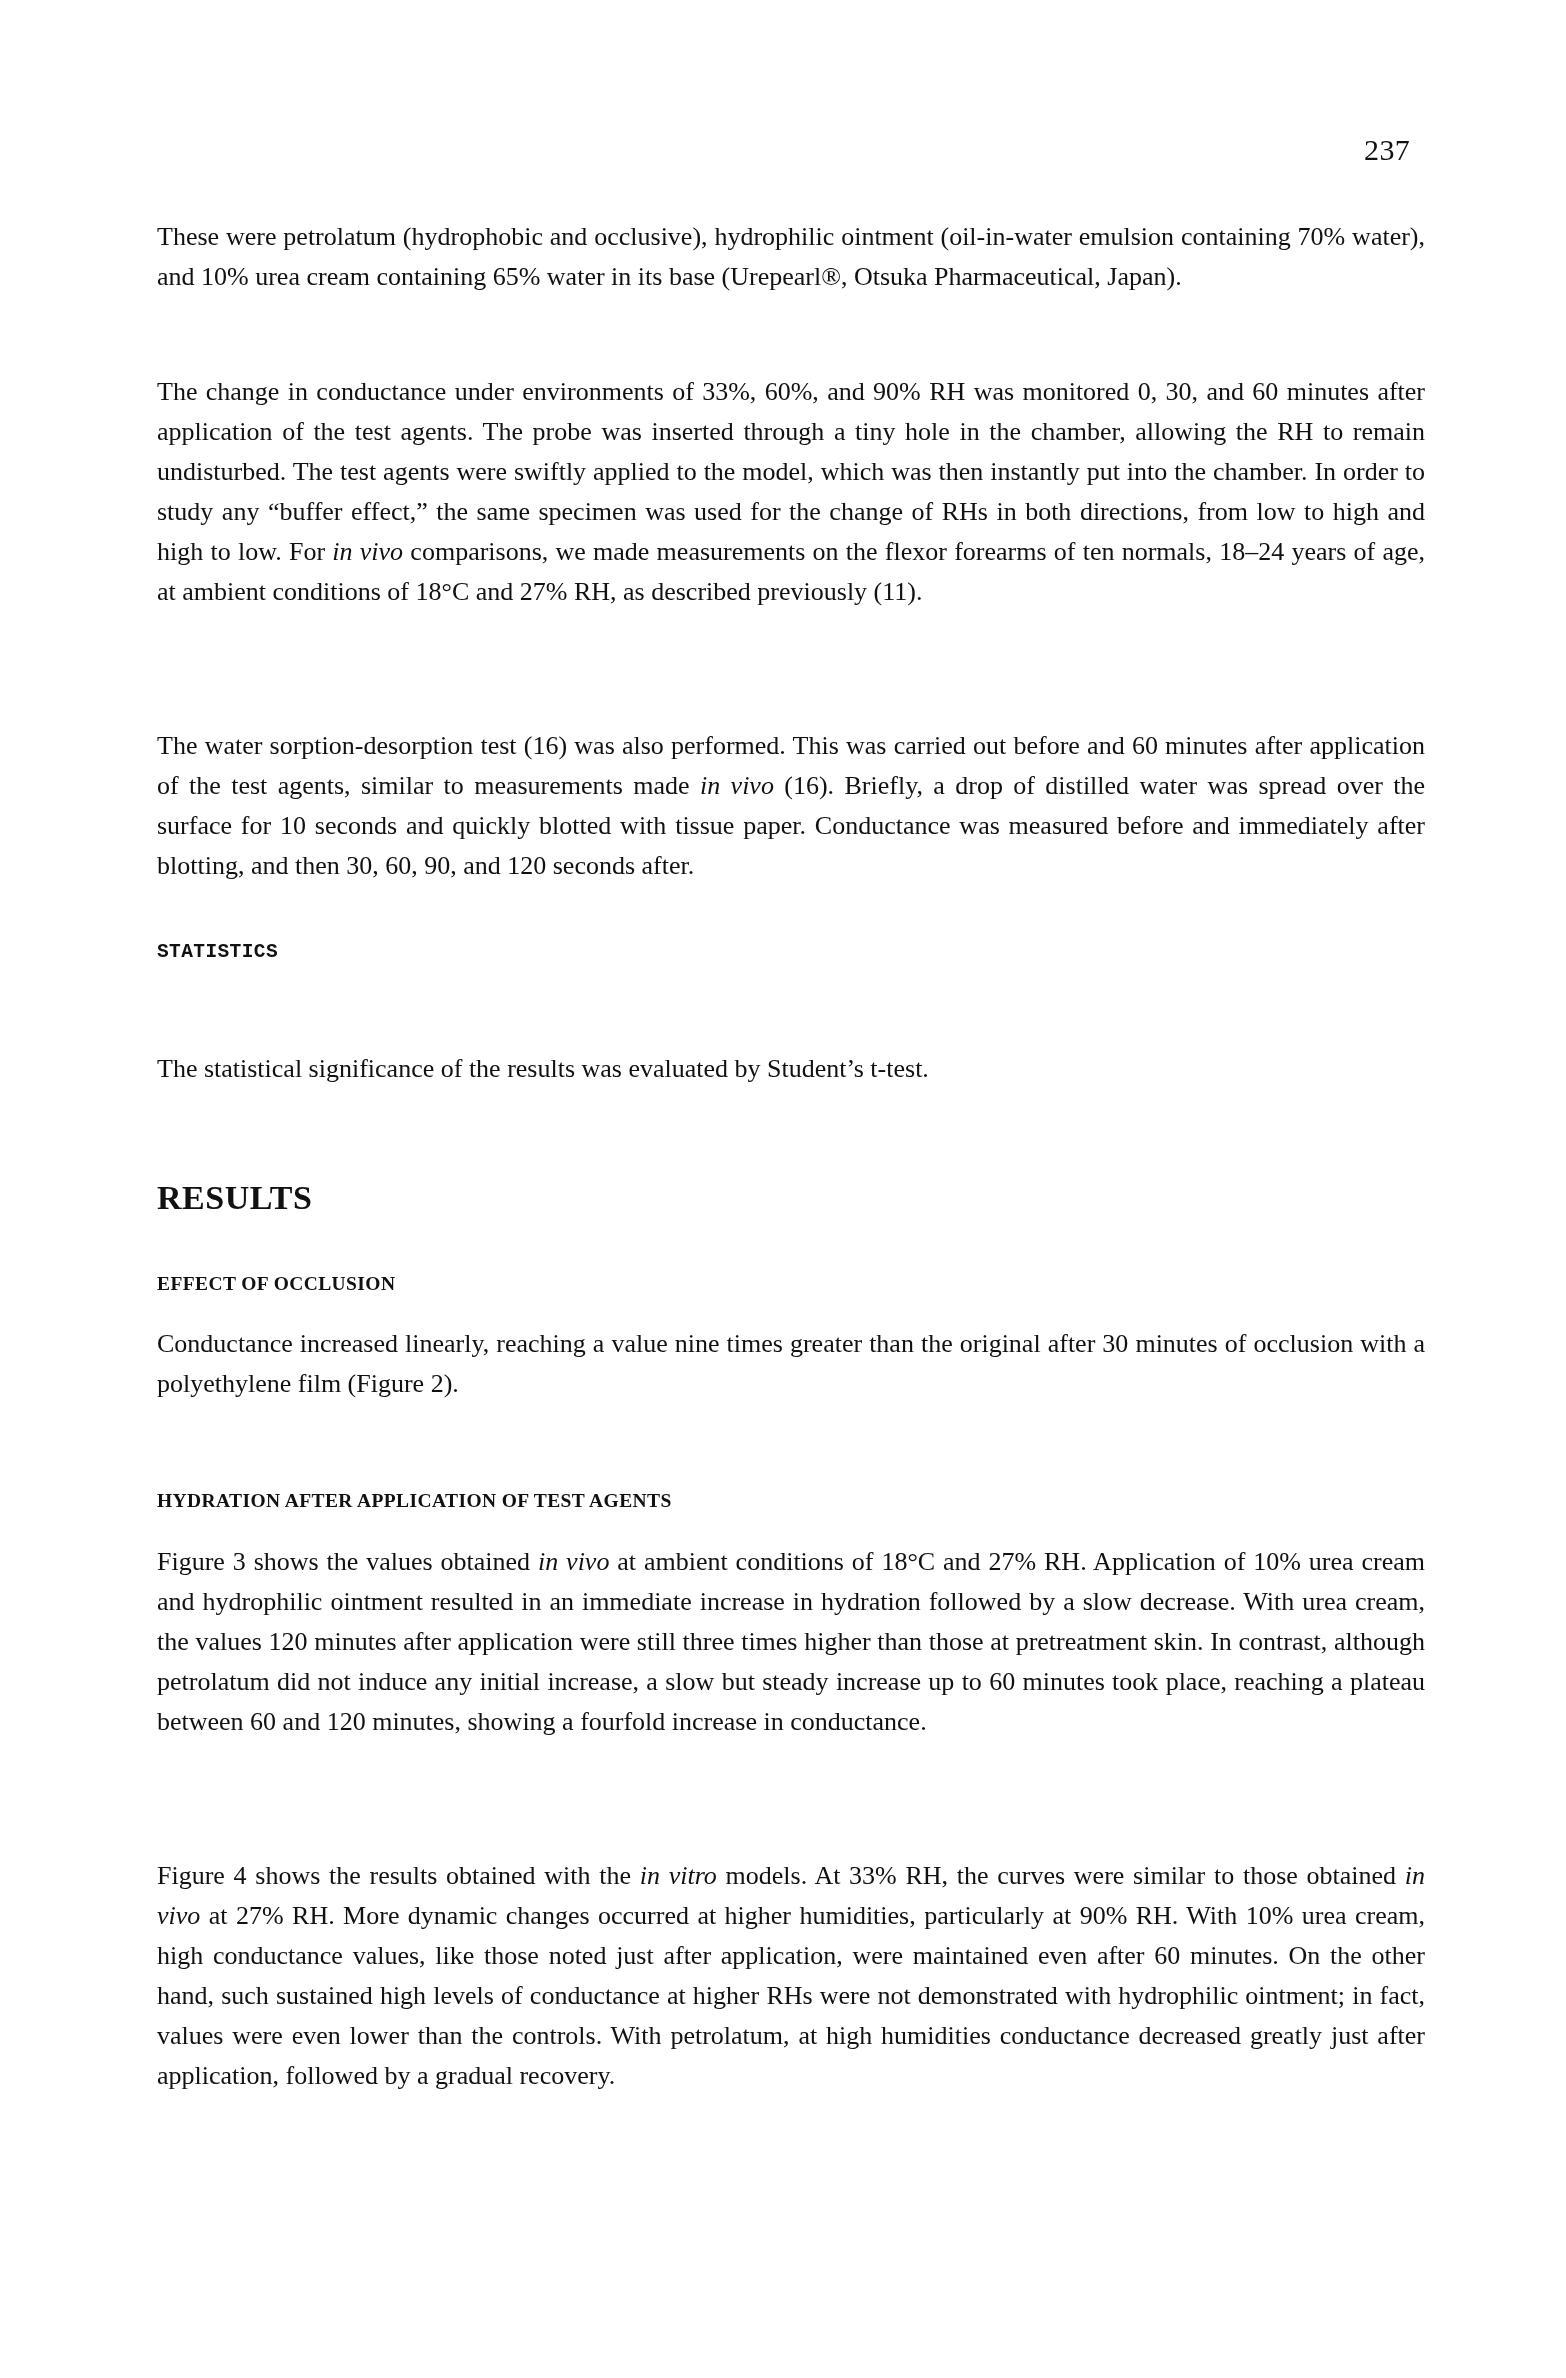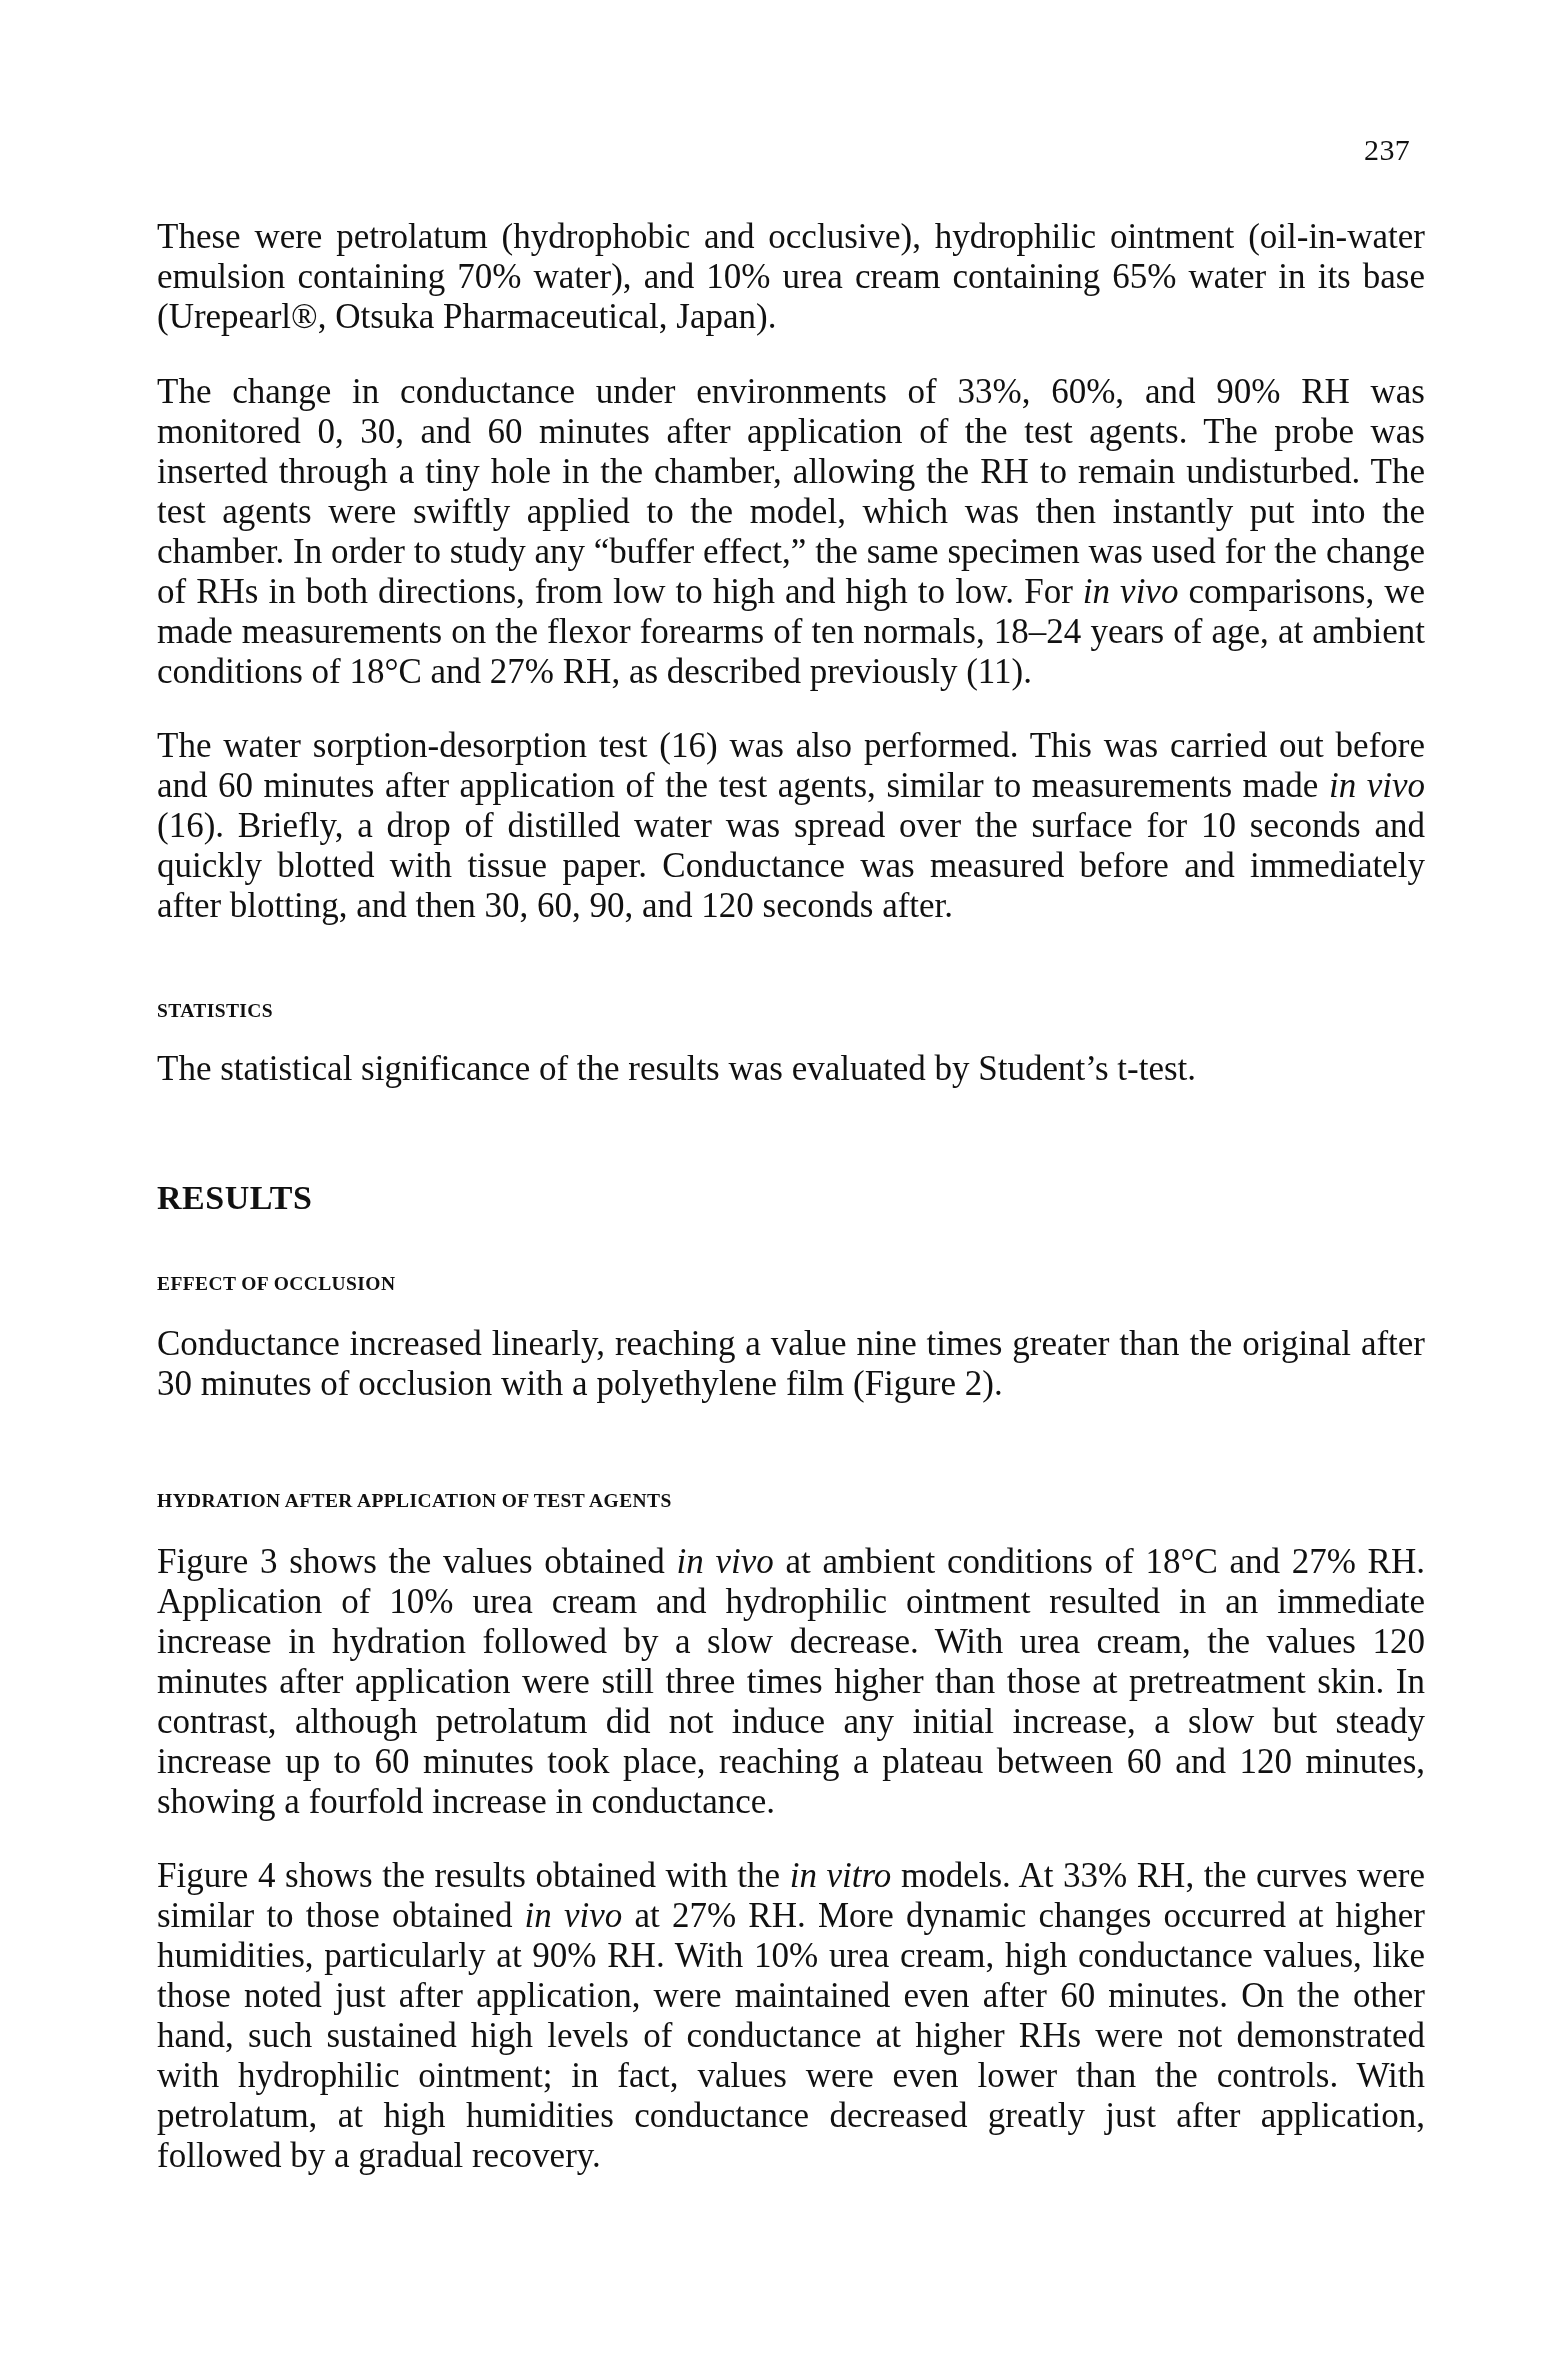--- a/index.html
+++ b/index.html
@@ -37,21 +37,21 @@
     }
     .page-number {
       position: absolute;
       right: 15px;
       top: 0;
     }
     .para {
       position: absolute;
       left: 0;
       width: 1268px;
-      font-size: 35px;
+      font-size: 26px;
       line-height: 40px;
       text-align: justify;
       margin: 0;
     }
     .para i { font-style: italic; margin-top: 24px; }
     .section-small {
       position: absolute;
       left: 0;
       font-size: 19.5px;
       letter-spacing: 0.4px;
@@ -74,21 +74,21 @@
   <div class="running-head">
     <span class="page-number">237</span>
   </div>
 
   <p class="para" style="top:217px;">These were petrolatum (hydrophobic and occlusive), hydrophilic ointment (oil-in-water emulsion containing 70% water), and 10% urea cream containing 65% water in its base (Urepearl®, Otsuka Pharmaceutical, Japan).</p>
 
   <p class="para" style="top:372px;"><span>The change in conductance under environments of 33%, 60%, and 90% RH was monitored 0, 30, and 60 minutes after application of the test agents. The probe was inserted through a tiny hole in the chamber, allowing the RH to remain undisturbed. The test agents were swiftly applied to the model, which was then instantly put into the chamber. In order to study any “buffer effect,” the same specimen was used for the change of RHs in both directions, from low to high and high to low. For </span><i>in vivo</i><span> comparisons, we made measurements on the flexor forearms of ten normals, 18–24 years of age, at ambient conditions of 18°C and 27% RH, as described previously (11).</span></p>
 
   <p class="para" style="top:726px;"><span>The water sorption-desorption test (16) was also performed. This was carried out before and 60 minutes after application of the test agents, similar to measurements made </span><i>in vivo</i><span> (16). Briefly, a drop of distilled water was spread over the surface for 10 seconds and quickly blotted with tissue paper. Conductance was measured before and immediately after blotting, and then 30, 60, 90, and 120 seconds after.</span></p>
 
-  <h3 class="section-small" style="top:1000px;">STATISTICS</h3>
+  <h3 class="section-small" style="top:941px;font-family:Liberation Mono, monospace;">STATISTICS</h3>
 
   <p class="para" style="top:1049px;">The statistical significance of the results was evaluated by Student’s t-test.</p>
 
   <h2 class="section-large" style="top:1179px;">RESULTS</h2>
 
   <h3 class="section-small" style="top:1273px;">EFFECT OF OCCLUSION</h3>
 
   <p class="para" style="top:1324px;">Conductance increased linearly, reaching a value nine times greater than the original after 30 minutes of occlusion with a polyethylene film (Figure 2).</p>
 
   <h3 class="section-small" style="top:1490px;text-align:right;">HYDRATION AFTER APPLICATION OF TEST AGENTS</h3>

